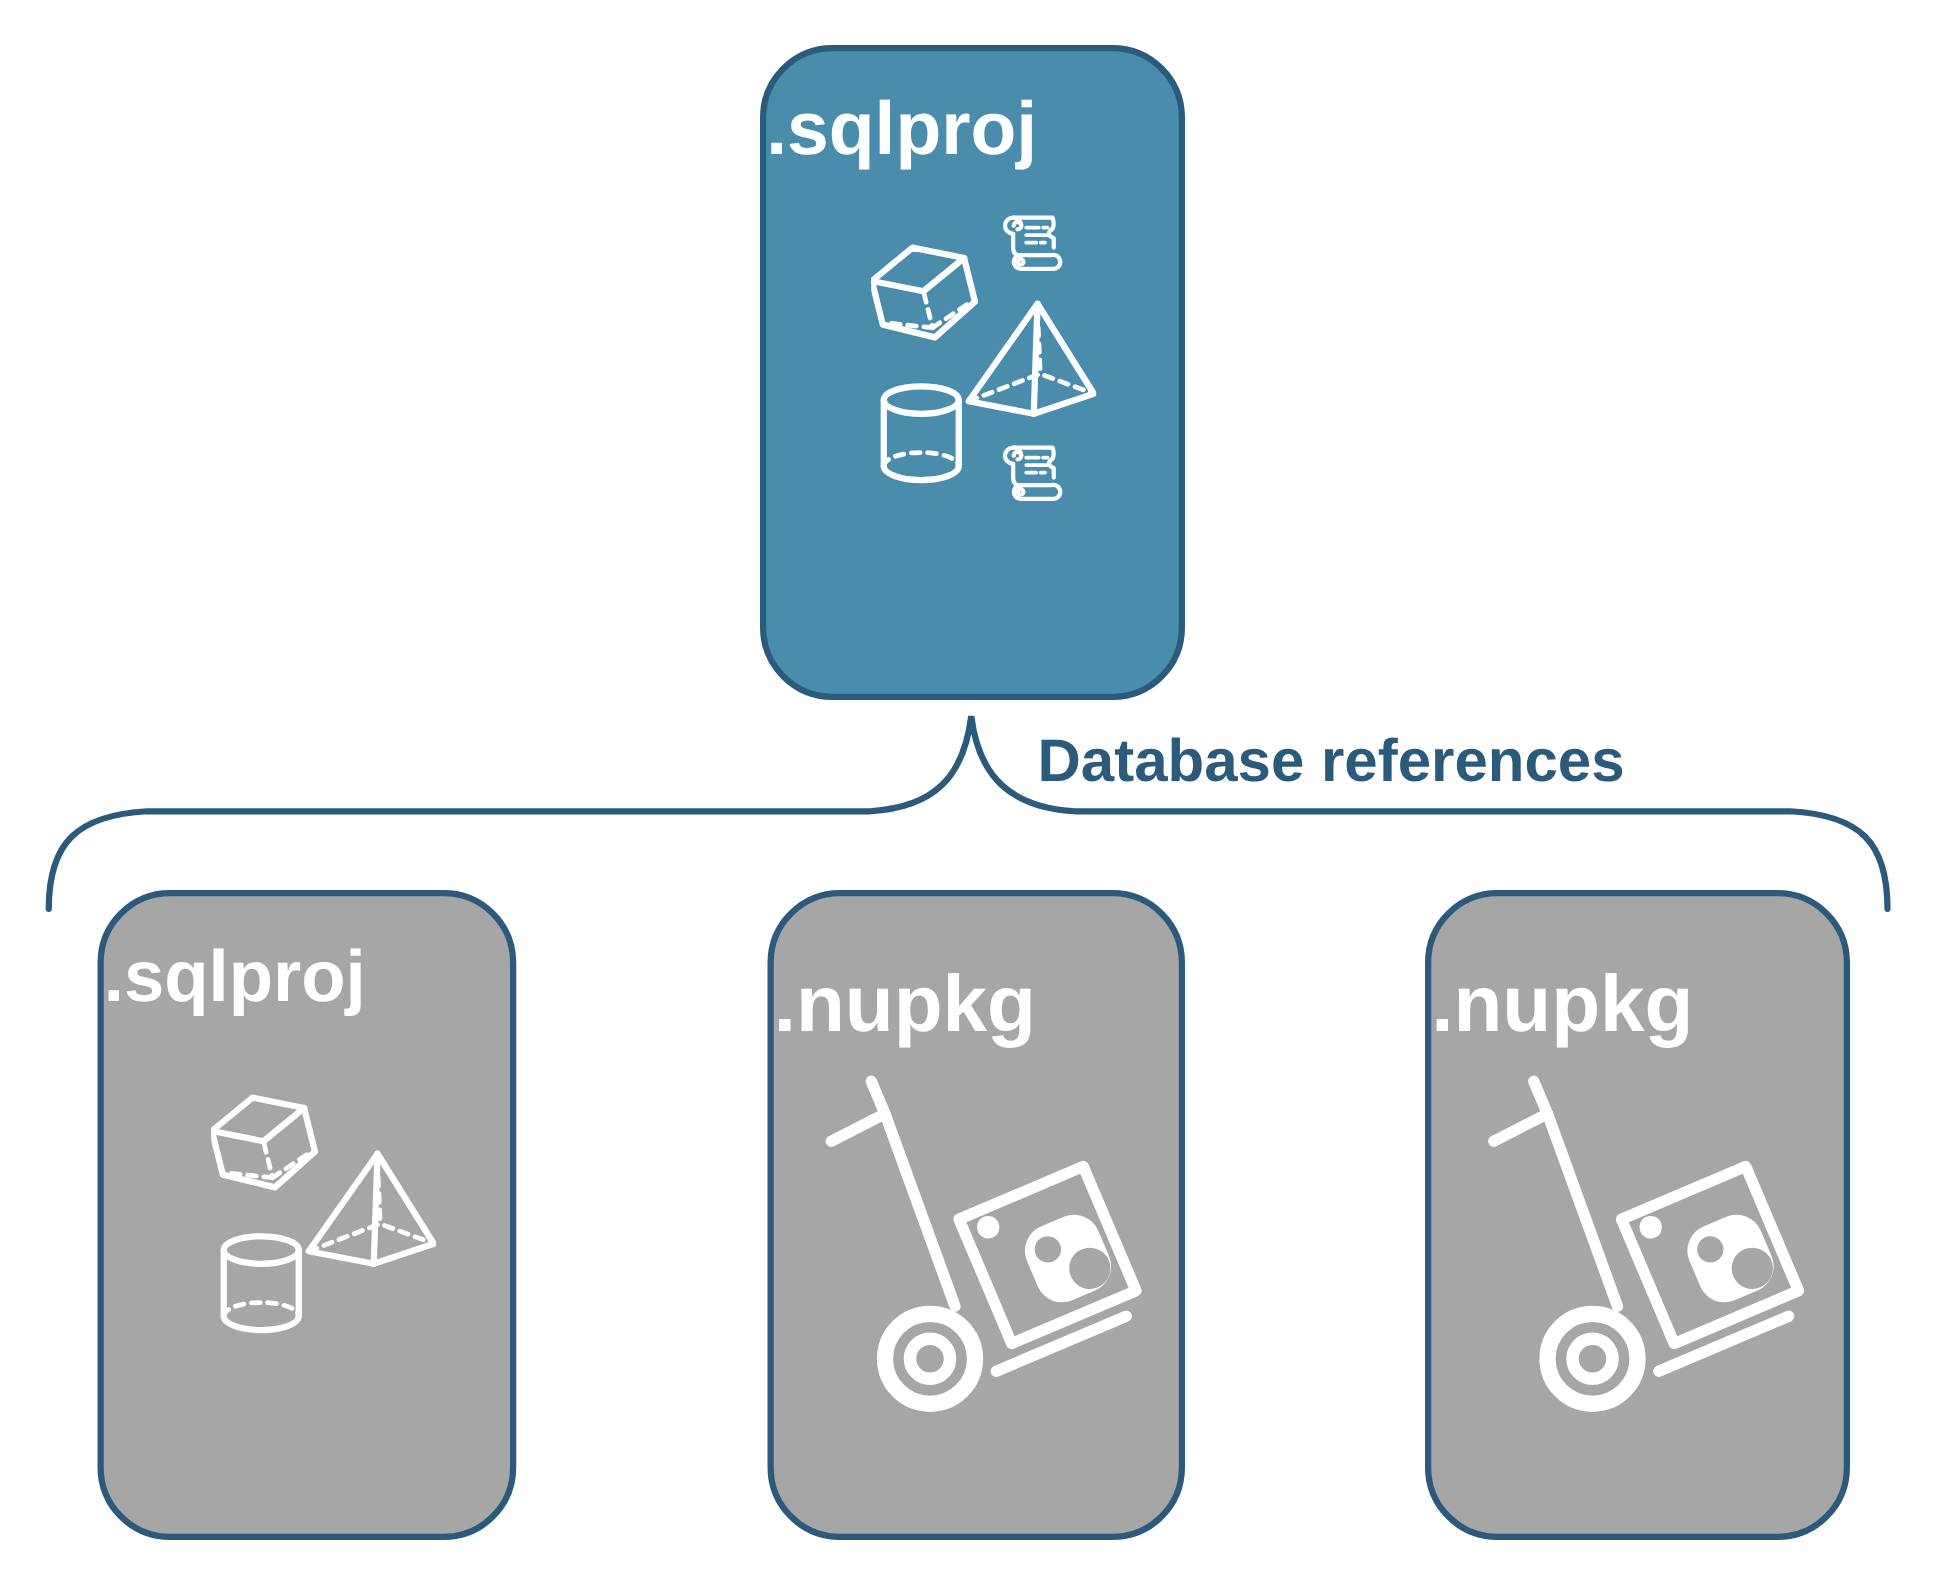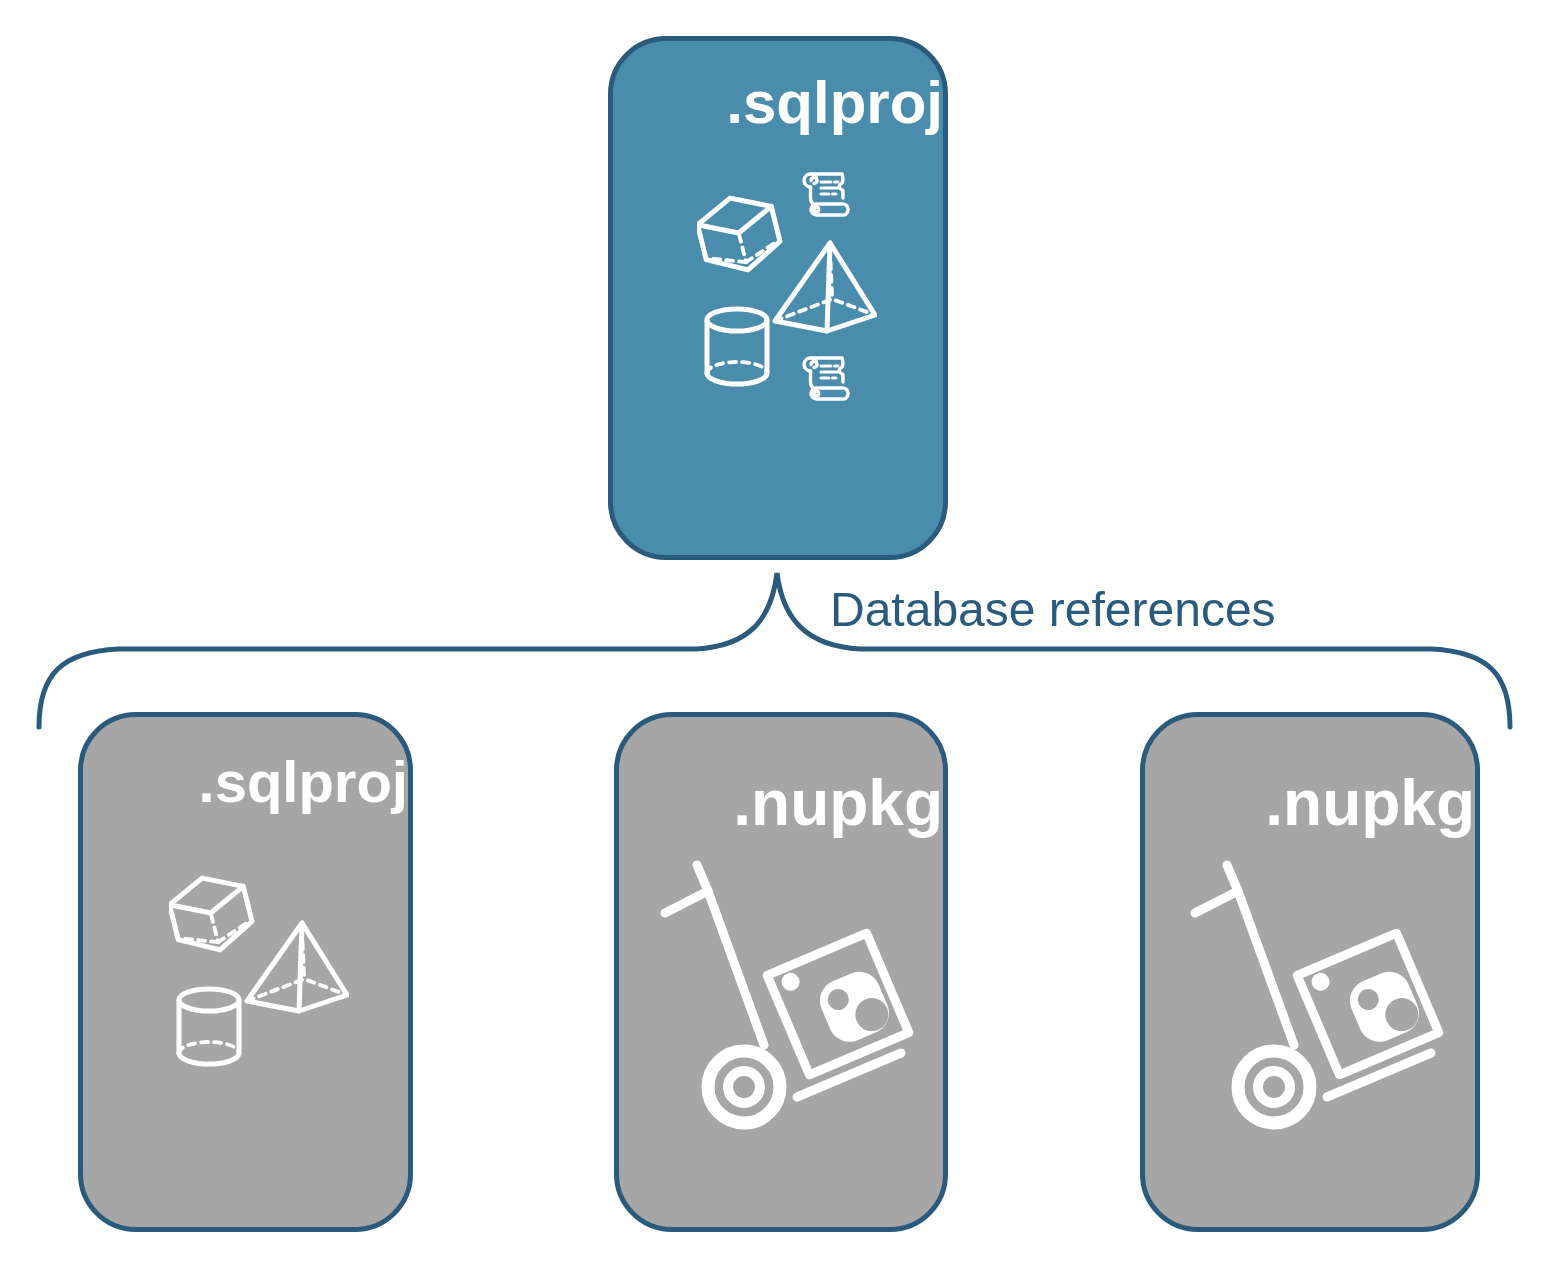--- a/index.html
+++ b/index.html
@@ -13,29 +13,29 @@
   body{font-family:"Liberation Sans","DejaVu Sans",sans-serif;}
   .canvas{
     position:relative;width:1566px;height:1274px;background:var(--bg);overflow:hidden;
   }
   .card{
     position:absolute;border:5px solid var(--outline);border-radius:58px;box-sizing:border-box;
   }
   .card.root{background:var(--root-fill);}
   .card.child{background:var(--child-fill);}
   .card-title{
-    text-align:right;color:#fff;font-weight:bold;line-height:1;letter-spacing:0;
+    text-align:left;color:#fff;font-weight:bold;line-height:1;letter-spacing:0;
   }
   .root .card-title{padding-top:32px;font-size:60px;}
   .child .card-title{padding-top:36px;font-size:58px;}
   .child .card-title.big{padding-top:54px;font-size:64px;}
   .icon-abs{position:absolute;}
   .brace-layer{position:absolute;left:0;top:0;width:1566px;height:1274px;pointer-events:none;}
   .edge-label{
-    position:absolute;left:830px;top:586px;font-size:48px;font-weight:normal;
+    position:absolute;left:830px;top:586px;font-size:48px;font-weight:bold;
     color:var(--outline);line-height:1;white-space:nowrap;
   }
 </style>
 </head>
 <body>
 
 <svg width="0" height="0" style="position:absolute" aria-hidden="true">
   <defs>
 
     <symbol id="sym-geometry" viewBox="0 0 180 200">

